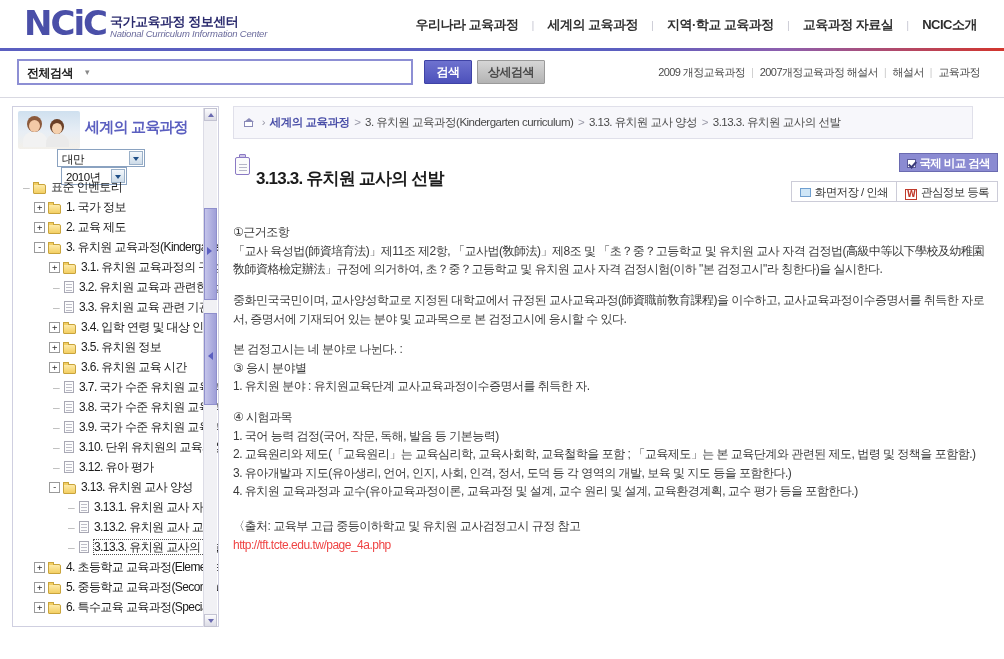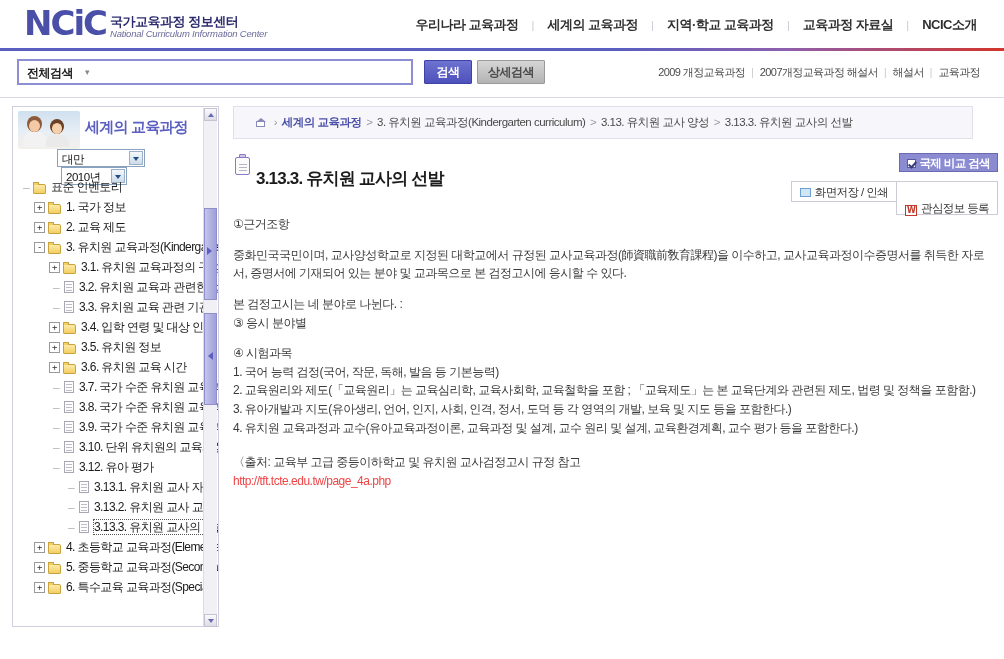--- a/index.html
+++ b/index.html
@@ -167,21 +167,21 @@
   .sb-arrow-r{position:absolute;left:2px;top:38px;border-top:4px solid transparent;
     border-bottom:4px solid transparent;border-left:5px solid #5b5fc0;}
   .sb-arrow-l{position:absolute;left:3px;top:38px;border-top:4px solid transparent;
     border-bottom:4px solid transparent;border-right:5px solid #5b5fc0;}
 
   
   .main{position:relative;flex:1;margin-left:14px;margin-right:6px;margin-top:8px;}
 
   .breadcrumb{
     position:relative;background:#f7f7fb;border:1px solid #e0e0ea;
-    padding:7px 10px 7px 22px;font-size:11.5px;color:#4a4a4a;line-height:1.5;
+    padding:7px 10px 7px 10px;font-size:11.5px;color:#4a4a4a;line-height:1.5;
     letter-spacing:-0.5px;width:740px;box-sizing:border-box;
   }
   .home-ic{display:inline-block;width:10px;height:9px;position:relative;margin-right:3px;vertical-align:-1px;}
   .home-ic:before{content:"";position:absolute;left:0;top:3px;width:9px;height:6px;
     border:1px solid #8a8ab8;background:#fff;box-sizing:border-box;}
   .home-ic:after{content:"";position:absolute;left:0px;top:0px;border-left:5px solid transparent;
     border-right:5px solid transparent;border-bottom:4px solid #8a8ab8;}
   .bc-link{color:#4a4fa8;font-weight:bold;text-decoration:none;}
   .bc-sep{color:#9a9aa8;padding:0 2px;}
 
@@ -212,32 +212,32 @@
   .btn-save{
     position:absolute;right:101px;top:26px;height:21px;padding:0 8px;line-height:21px;
     background:#fff;border:1px solid #ccccd8;color:#333;font-size:11.5px;letter-spacing:-0.6px;
     cursor:pointer;white-space:nowrap;
   }
   .btn-save .sq{
     display:inline-block;width:11px;height:9px;background:#cfe6f7;border:1px solid #6f9fd0;
     margin-right:4px;vertical-align:-1px;box-sizing:border-box;
   }
   .btn-fav{
-    position:absolute;right:0px;top:26px;height:21px;padding:16px 8px;line-height:21px;
+    position:absolute;right:0px;top:26px;height:21px;padding:0 8px;line-height:21px;
     background:#fff;border:1px solid #ccccd8;color:#333;font-size:11.5px;letter-spacing:-0.6px;
     cursor:pointer;white-space:nowrap;
   }
   .btn-fav .w{
     display:inline-block;width:12px;height:11px;background:#fff;border:1px solid #c03a2b;
     color:#c03a2b;font-size:8px;font-weight:bold;line-height:10px;text-align:center;
     margin-right:4px;vertical-align:-1px;box-sizing:border-box;font-family:"DejaVu Sans",sans-serif;
   }
 
   .article{
-    position:relative;margin-top:4px;font-size:12px;color:#3a3a3a;line-height:1.55;
+    position:relative;margin-top:12px;font-size:12px;color:#3a3a3a;line-height:1.55;
     letter-spacing:-0.5px;width:752px;
   }
   .article p{margin:0 0 0 0;white-space:pre-wrap;}
   .article .gap{height:12px;}
   .src{margin-top:16px;}
   .src .url{color:#ef4444;}
 </style>
 </head>
 <body>
 
@@ -320,20 +320,21 @@
             <div class="tnode ind3" style="padding-left: 30px;"><span class="dash">–</span><span class="ic-doc"></span><span class="lbl">3.2. 유치원 교육과 관련한 법령</span></div>
             <div class="tnode ind3" style="padding-left: 30px;"><span class="dash">–</span><span class="ic-doc"></span><span class="lbl">3.3. 유치원 교육 관련 기관</span></div>
             <div class="tnode ind3" style="padding-left: 30px;"><span class="exp">+</span><span class="ic-folder"></span><span class="lbl">3.4. 입학 연령 및 대상 인원</span></div>
             <div class="tnode ind3" style="padding-left: 30px;"><span class="exp">+</span><span class="ic-folder"></span><span class="lbl">3.5. 유치원 정보</span></div>
             <div class="tnode ind3" style="padding-left: 30px;"><span class="exp">+</span><span class="ic-folder"></span><span class="lbl">3.6. 유치원 교육 시간</span></div>
             <div class="tnode ind3" style="padding-left: 30px;"><span class="dash">–</span><span class="ic-doc"></span><span class="lbl">3.7. 국가 수준 유치원 교육과정</span></div>
             <div class="tnode ind3" style="padding-left: 30px;"><span class="dash">–</span><span class="ic-doc"></span><span class="lbl">3.8. 국가 수준 유치원 교육과정</span></div>
             <div class="tnode ind3" style="padding-left: 30px;"><span class="dash">–</span><span class="ic-doc"></span><span class="lbl">3.9. 국가 수준 유치원 교육과정</span></div>
             <div class="tnode ind3" style="padding-left: 30px;"><span class="dash">–</span><span class="ic-doc"></span><span class="lbl">3.10. 단위 유치원의 교육과정</span></div>
             <div class="tnode ind3" style="padding-left: 30px;"><span class="dash">–</span><span class="ic-doc"></span><span class="lbl">3.12. 유아 평가</span></div>
+            <div class="tnode ind3" style="padding-left: 30px;"><span class="exp">-</span><span class="ic-folder"></span><span class="lbl">3.13. 유치원 교사 양성</span></div>
             <div class="tnode ind4" style="padding-left: 45px;"><span class="dash">–</span><span class="ic-doc"></span><span class="lbl">3.13.1. 유치원 교사 자격</span></div>
             <div class="tnode ind4" style="padding-left: 45px;"><span class="dash">–</span><span class="ic-doc"></span><span class="lbl">3.13.2. 유치원 교사 교육</span></div>
             <div class="tnode ind4 sel-node" style="padding-left: 45px;"><span class="dash">–</span><span class="ic-doc"></span><span class="lbl">3.13.3. 유치원 교사의 선발</span></div>
             <div class="tnode ind2" style="padding-left: 15px;"><span class="exp">+</span><span class="ic-folder"></span><span class="lbl">4. 초등학교 교육과정(Elementary)</span></div>
             <div class="tnode ind2" style="padding-left: 15px;"><span class="exp">+</span><span class="ic-folder"></span><span class="lbl">5. 중등학교 교육과정(Secondary)</span></div>
             <div class="tnode ind2" style="padding-left: 15px;"><span class="exp">+</span><span class="ic-folder"></span><span class="lbl">6. 특수교육 교육과정(Special)</span></div>
           </div>
       </div>
 
       <div class="sb-track">
@@ -371,25 +372,27 @@
         <button class="btn-save">
           <span class="sq"></span><span>화면저장 / 인쇄</span>
         </button>
         <button class="btn-fav">
           <span class="w">W</span><span>관심정보 등록</span>
         </button>
       </div>
 
       <div class="article">
         <p>①근거조항</p>
+        <p>「교사 육성법(師資培育法)」제11조 제2항, 「교사법(敎師法)」제8조 및 「초？중？고등학교 및 유치원 교사 자격 검정법(高級中等以下學校及幼稚園敎師資格檢定辦法」규정에 의거하여, 초？중？고등학교 및 유치원 교사 자격 검정시험(이하 "본 검정고시"라 칭한다)을 실시한다.</p>
         <div class="gap"></div>
         <p>중화민국국민이며, 교사양성학교로 지정된 대학교에서 규정된 교사교육과정(師資職前敎育課程)을 이수하고, 교사교육과정이수증명서를 취득한 자로서, 증명서에 기재되어 있는 분야 및 교과목으로 본 검정고시에 응시할 수 있다.</p>
         <div class="gap"></div>
         <p>본 검정고시는 네 분야로 나뉜다. :</p>
         <p>③ 응시 분야별</p>
+        <p>1. 유치원 분야 : 유치원교육단계 교사교육과정이수증명서를 취득한 자.</p>
         <div class="gap"></div>
         <p>④ 시험과목</p>
         <p>1. 국어 능력 검정(국어, 작문, 독해, 발음 등 기본능력)</p>
         <p>2. 교육원리와 제도(「교육원리」는 교육심리학, 교육사회학, 교육철학을 포함 ; 「교육제도」는 본 교육단계와 관련된 제도, 법령 및 정책을 포함함.)</p>
         <p>3. 유아개발과 지도(유아생리, 언어, 인지, 사회, 인격, 정서, 도덕 등 각 영역의 개발, 보육 및 지도 등을 포함한다.)</p>
         <p>4. 유치원 교육과정과 교수(유아교육과정이론, 교육과정 및 설계, 교수 원리 및 설계, 교육환경계획, 교수 평가 등을 포함한다.)</p>
         <div class="src">
           <p>〈출처: 교육부 고급 중등이하학교 및 유치원 교사검정고시 규정 참고</p>
           <p class="url">http://tft.tcte.edu.tw/page_4a.php</p>
         </div>

